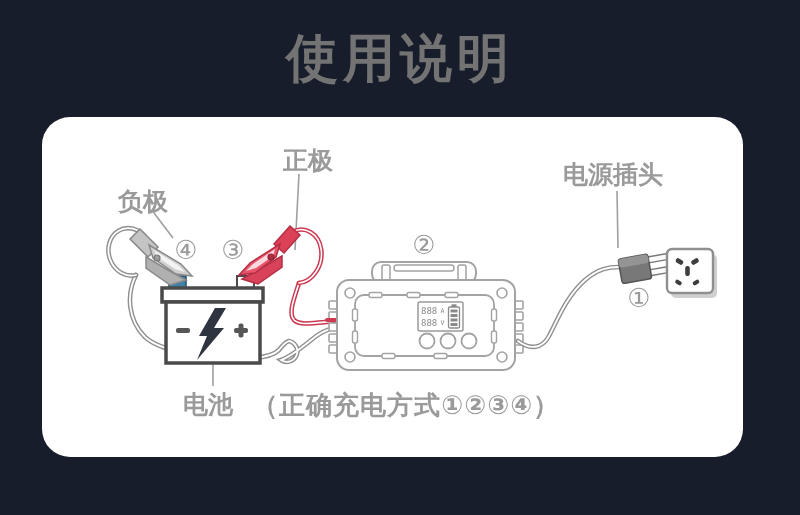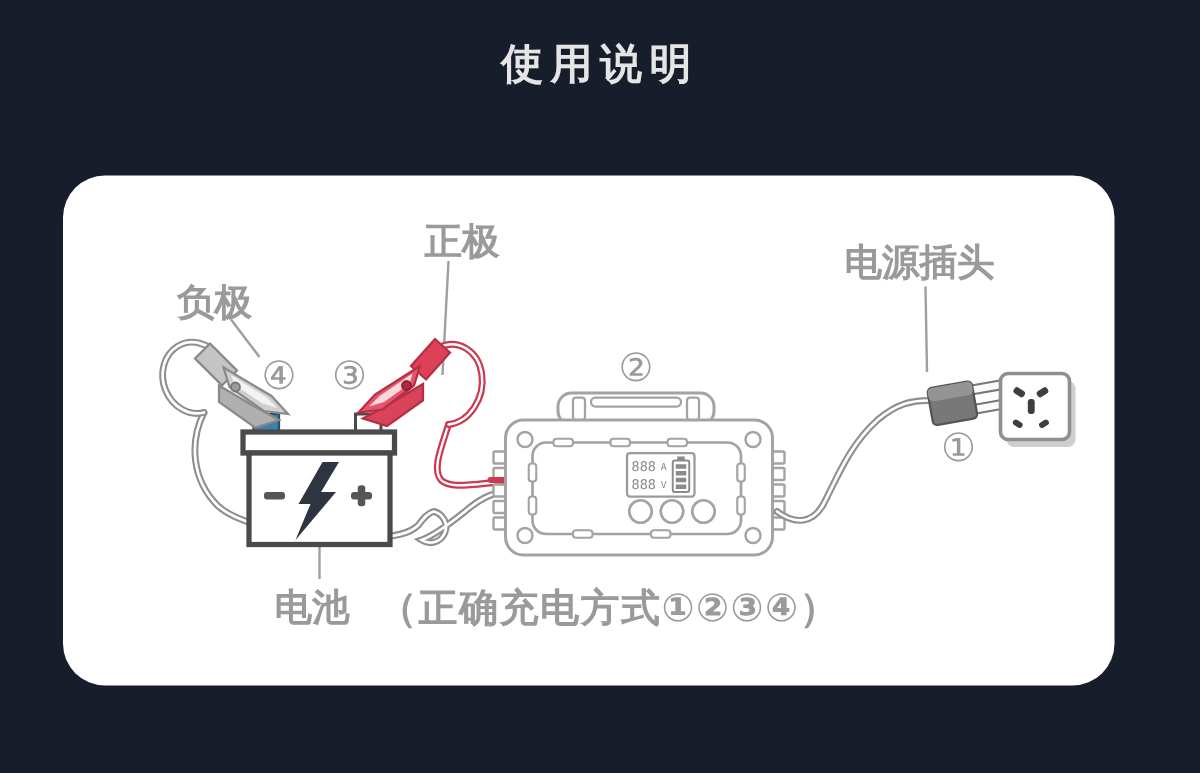--- a/index.html
+++ b/index.html
@@ -3,22 +3,22 @@
 <meta charset="utf-8">
 <style>
   html,body{margin:0;padding:0;}
   body{
     width:800px;height:515px;position:relative;overflow:hidden;
     background:#171d2a;
     font-family:"DejaVu Sans", sans-serif;
   }
   .page-title{
     position:absolute;top:24px;left:0;width:800px;
-    text-align:center;color:#e5e5e5;
-    font-size:28px;font-weight:700;letter-spacing:5px;
+    text-align:center;color:#737373;
+    font-size:52px;font-weight:700;letter-spacing:5px;
   }
   .card{
     position:absolute;left:42px;top:117px;width:701px;height:340px;
     background:#ffffff;border-radius:28px;
   }
   .card svg{display:block;}
   svg text{font-family:"DejaVu Sans", sans-serif;}
   .lbl{fill:#9a9a9a;font-size:25px;font-weight:600;}
   .cap{fill:#9a9a9a;font-size:26px;font-weight:600;letter-spacing:1px;}
   .num{fill:#9a9a9a;font-size:26px;font-weight:400;}

